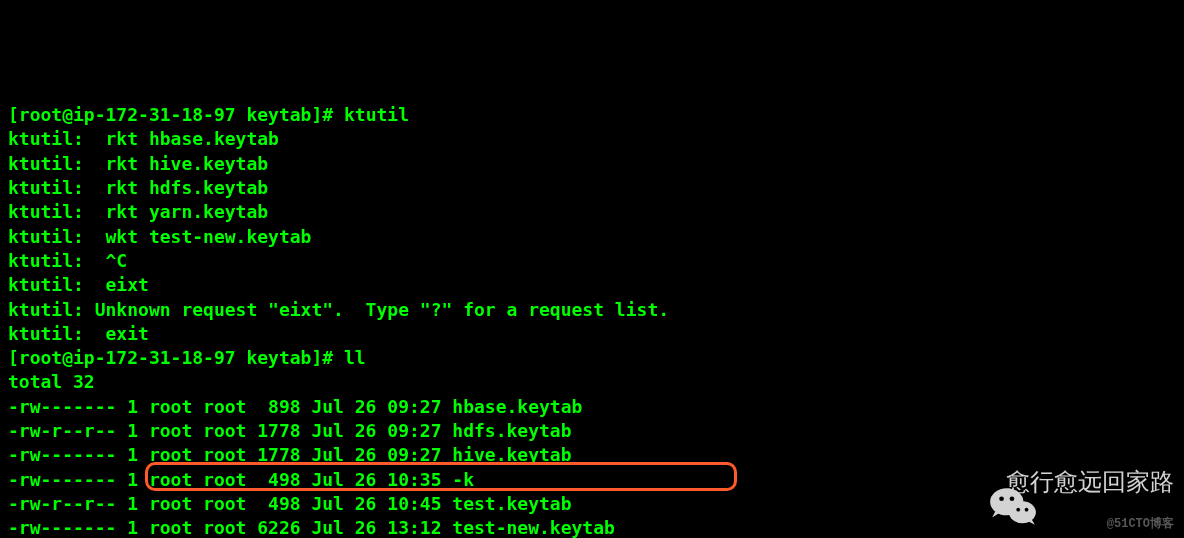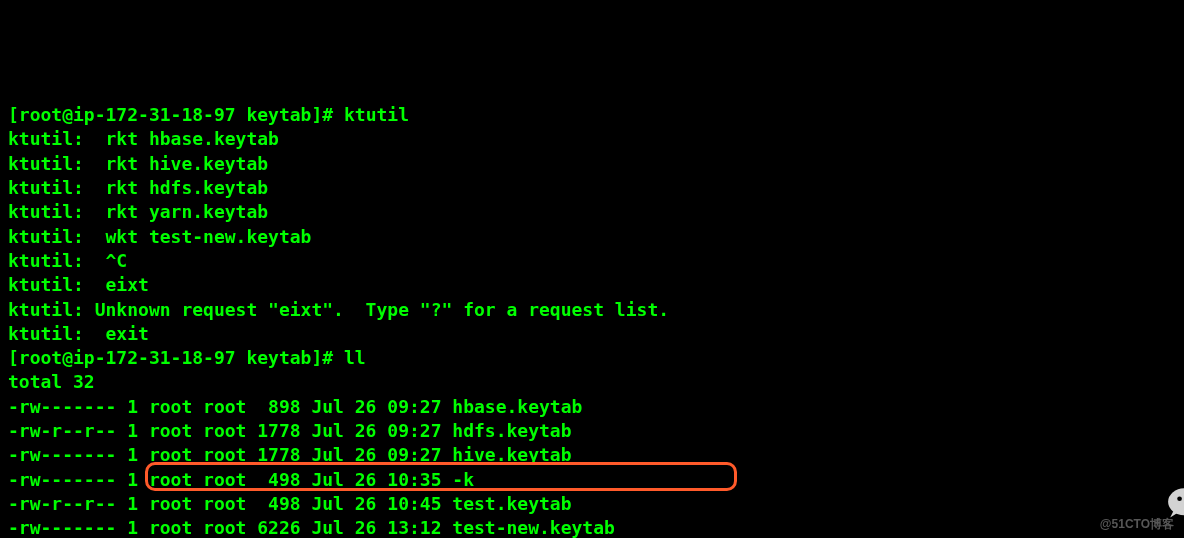--- a/index.html
+++ b/index.html
@@ -43,21 +43,21 @@
       color: #eaeaea;
       font-family: "Microsoft YaHei", sans-serif;
       font-size: 24px;
       font-weight: 500;
     }
     .watermark {
       position: absolute;
       right: 10px;
       bottom: 6px;
       color: #575757;
-      font-family: Liberation Sans, sans-serif;
+      font-family: Liberation Mono, monospace;
       font-size: 12px;
     }
   </style>
 </head>
 <body>
 
 
 
 <div id="terminal"><span class="line"><span>[root@ip-172-31-18-97 keytab]# </span><span>ktutil</span></span><span class="line">ktutil:  rkt hbase.keytab</span><span class="line">ktutil:  rkt hive.keytab</span><span class="line">ktutil:  rkt hdfs.keytab</span><span class="line">ktutil:  rkt yarn.keytab</span><span class="line">ktutil:  wkt test-new.keytab</span><span class="line">ktutil:  ^C</span><span class="line">ktutil:  eixt</span><span class="line">ktutil: Unknown request "eixt".  Type "?" for a request list.</span><span class="line">ktutil:  exit</span><span class="line"><span>[root@ip-172-31-18-97 keytab]# </span><span>ll</span></span><span class="line">total 32</span><span class="line">-rw------- 1 root root  898 Jul 26 09:27 hbase.keytab</span><span class="line">-rw-r--r-- 1 root root 1778 Jul 26 09:27 hdfs.keytab</span><span class="line">-rw------- 1 root root 1778 Jul 26 09:27 hive.keytab</span><span class="line">-rw------- 1 root root  498 Jul 26 10:35 -k</span><span class="line">-rw-r--r-- 1 root root  498 Jul 26 10:45 test.keytab</span><span class="line">-rw------- 1 root root 6226 Jul 26 13:12 test-new.keytab</span></div>
 
@@ -69,18 +69,19 @@
       <ellipse cx="38" cy="42" rx="32" ry="26" fill="#eaeaea"></ellipse>
       <path d="M16 60 L10 72 L26 62 Z" fill="#eaeaea"></path>
       <circle cx="28" cy="36" r="4.5" fill="#000"></circle>
       <circle cx="48" cy="36" r="4.5" fill="#000"></circle>
       <ellipse cx="68" cy="62" rx="26" ry="21" fill="#eaeaea"></ellipse>
       <path d="M86 76 L92 86 L76 78 Z" fill="#eaeaea"></path>
       <circle cx="60" cy="57" r="3.6" fill="#000"></circle>
       <circle cx="76" cy="57" r="3.6" fill="#000"></circle>
     </svg>
   </div>
+  <span class="wechat-text">愈行愈远回家路</span>
 </div>
 
 <div class="watermark">@51CTO博客</div>
 
 
 
 
 </body></html>

